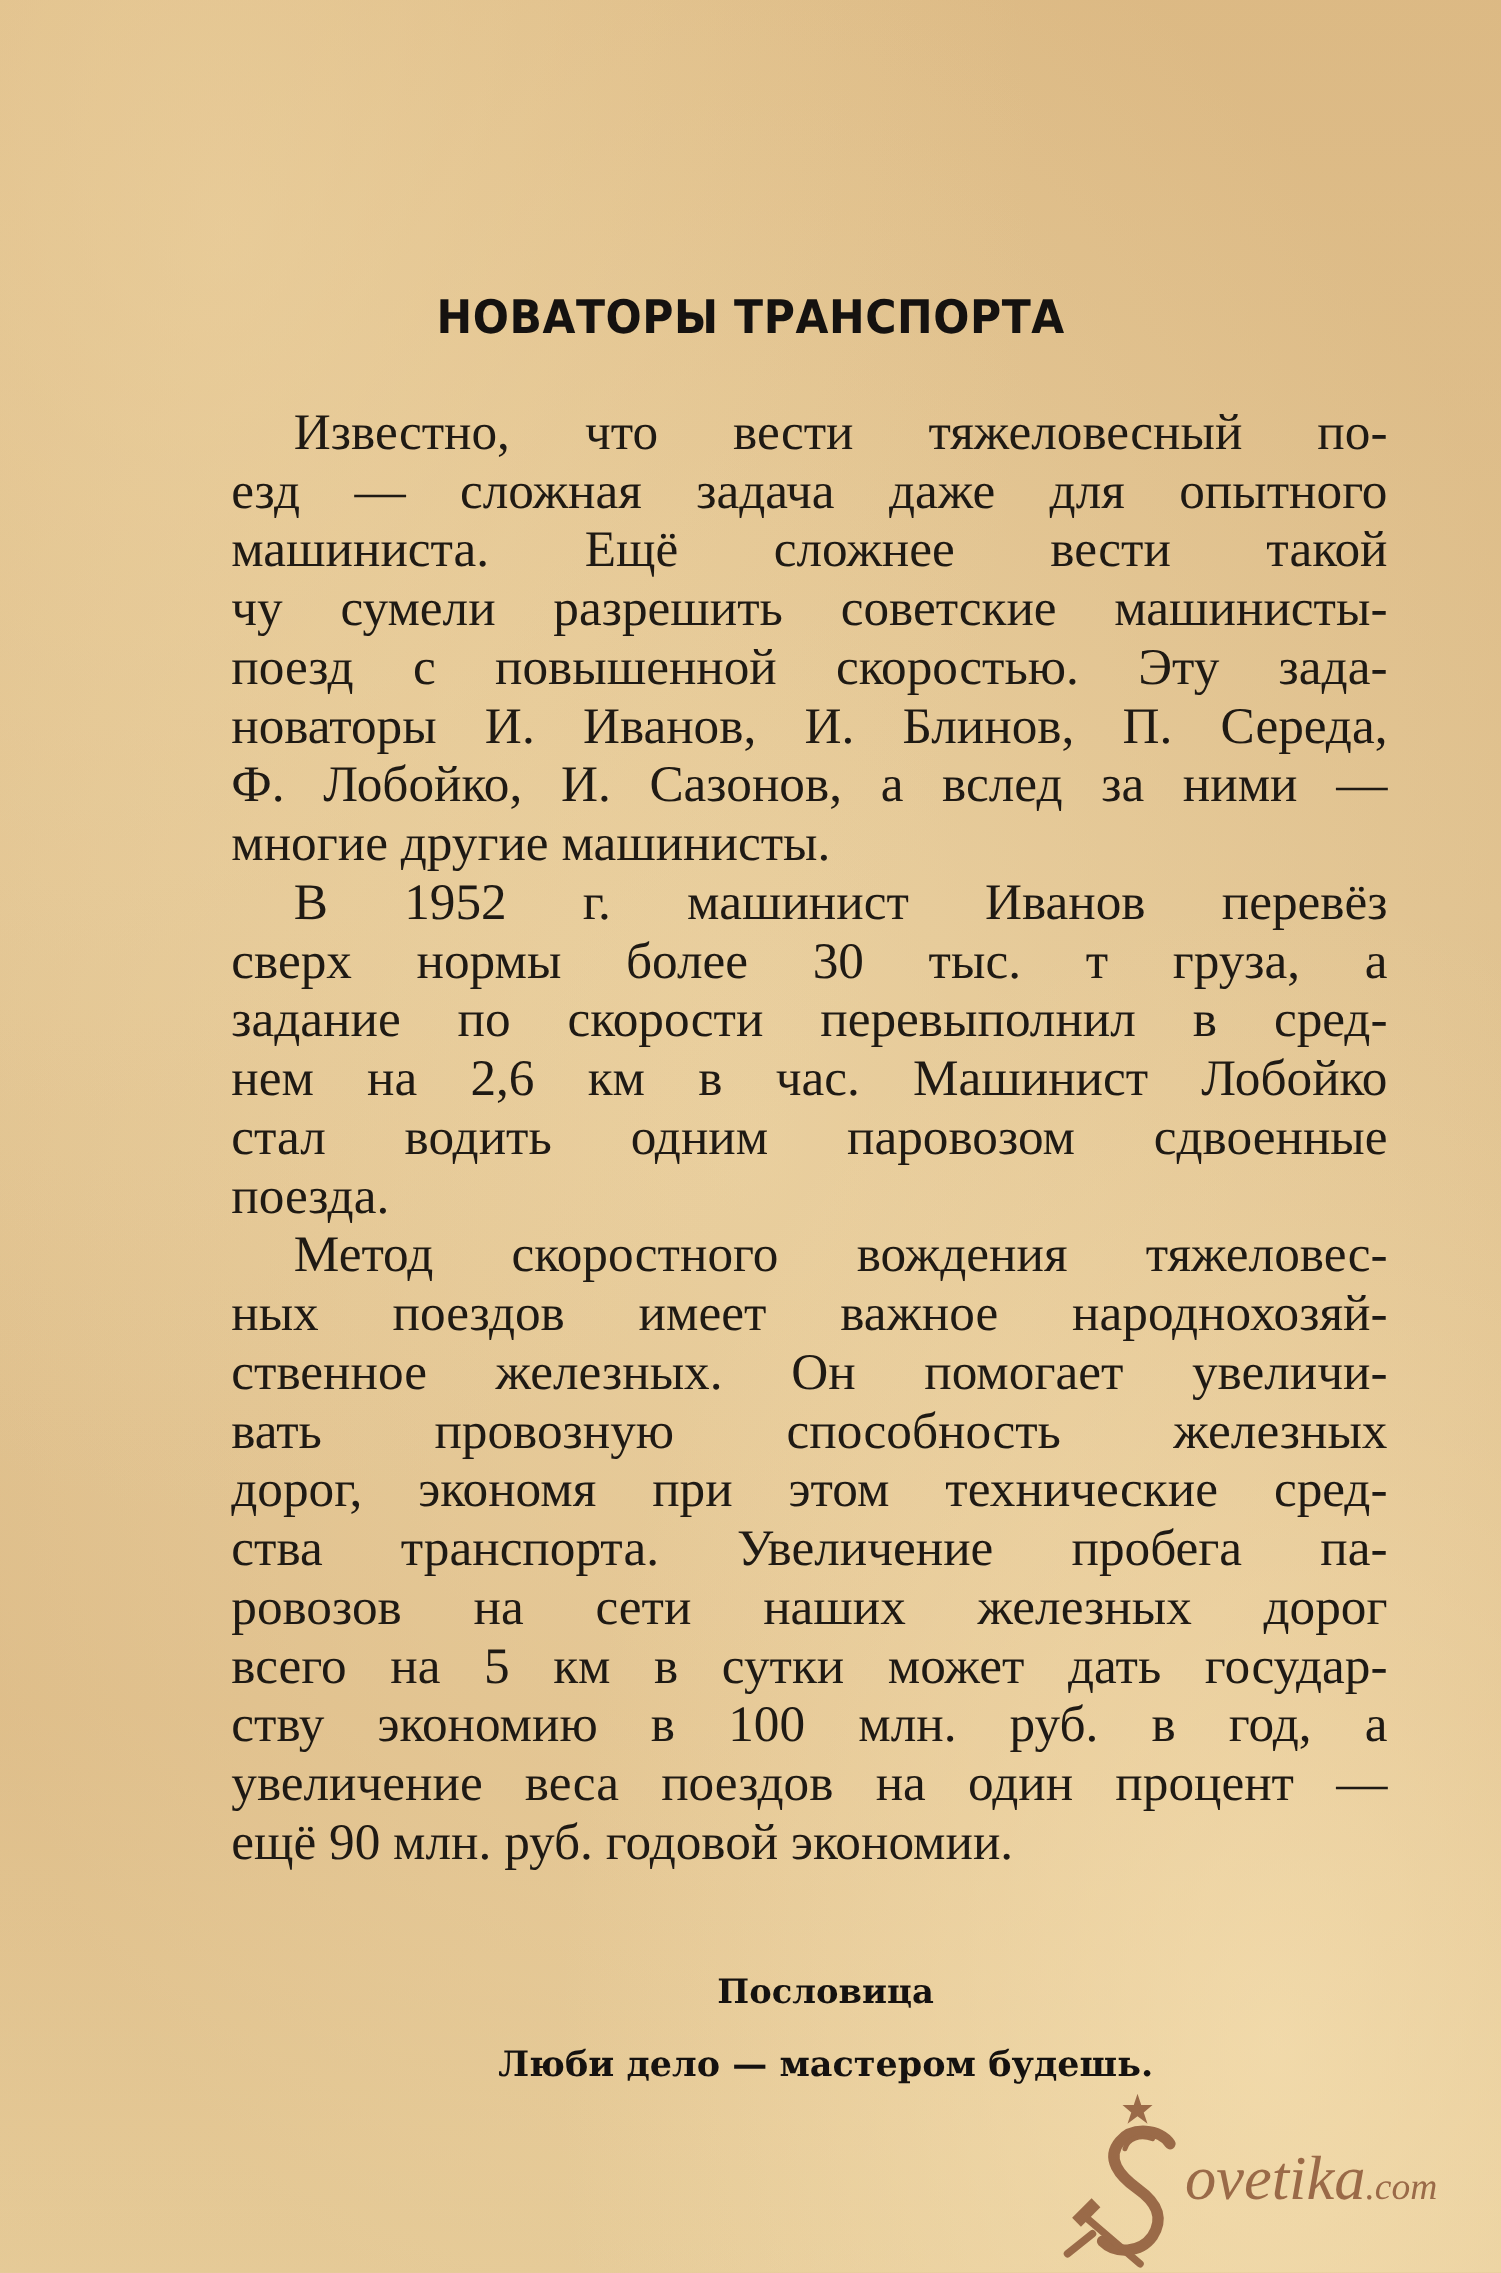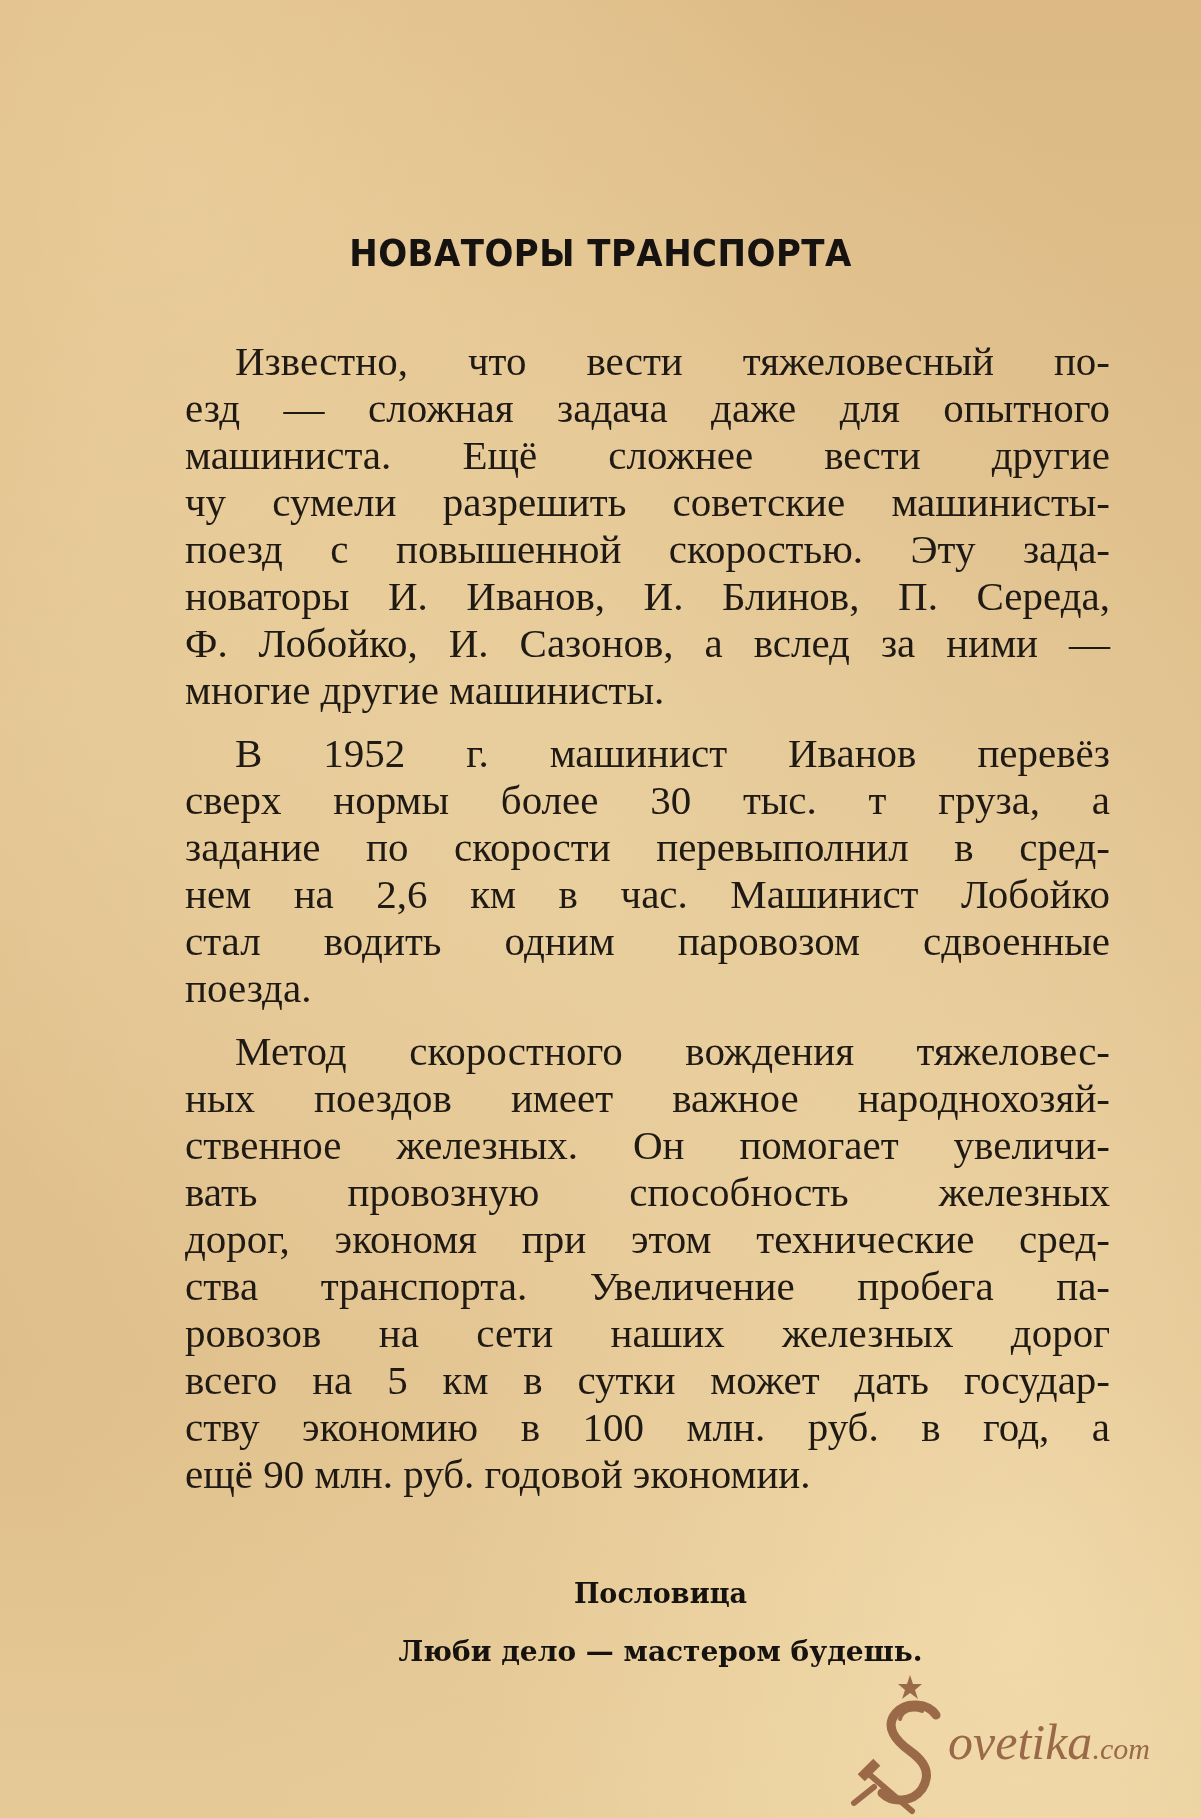--- a/index.html
+++ b/index.html
@@ -55,21 +55,20 @@
       text-indent: 50px;
     }
     .para .line {
       display: block;
       text-align: justify;
       text-align-last: justify;
       white-space: nowrap;
     }
     .para .line.first {
       padding-left: 50px;
-      margin-top: 16px;
     }
     .para .line.last {
       text-align-last: left;
     }
     .para { text-indent: 0; }
     .proverb-label {
       position: absolute;
       top: 1578px;
       left: 0;
       width: 1201px;
@@ -120,21 +119,21 @@
 <body>
 
 <div class="page">
 
   <div class="title">НОВАТОРЫ ТРАНСПОРТА</div>
 
   <div class="body-text">
     <p class="para">
       <span class="line first">Известно, что вести тяжеловесный по-</span>
       <span class="line">езд — сложная задача даже для опытного</span>
-      <span class="line">машиниста. Ещё сложнее вести другие</span>
+      <span class="line">машиниста. Ещё сложнее вести такой</span>
       <span class="line">чу сумели разрешить советские машинисты-</span>
       <span class="line">поезд с повышенной скоростью. Эту зада-</span>
       <span class="line">новаторы И. Иванов, И. Блинов, П. Середа,</span>
       <span class="line">Ф. Лобойко, И. Сазонов, а вслед за ними —</span>
       <span class="line last">многие другие машинисты.</span>
     </p>
     <p class="para">
       <span class="line first">В 1952 г. машинист Иванов перевёз</span>
       <span class="line">сверх нормы более 30 тыс. т груза, а</span>
       <span class="line">задание по скорости перевыполнил в сред-</span>
@@ -145,20 +144,21 @@
     <p class="para">
       <span class="line first">Метод скоростного вождения тяжеловес-</span>
       <span class="line">ных поездов имеет важное народнохозяй-</span>
       <span class="line">ственное железных. Он помогает увеличи-</span>
       <span class="line">вать провозную способность железных</span>
       <span class="line">дорог, экономя при этом технические сред-</span>
       <span class="line">ства транспорта. Увеличение пробега па-</span>
       <span class="line">ровозов на сети наших железных дорог</span>
       <span class="line">всего на 5 км в сутки может дать государ-</span>
       <span class="line">ству экономию в 100 млн. руб. в год, а</span>
+      <span class="line">увеличение веса поездов на один процент —</span>
       <span class="line last">ещё 90 млн. руб. годовой экономии.</span>
     </p>
   </div>
 
   <div class="proverb-label">Пословица</div>
   <div class="proverb-text">Люби дело — мастером будешь.</div>
 
   <div class="watermark">
     <svg width="110" height="150" viewBox="0 0 110 150">
 

